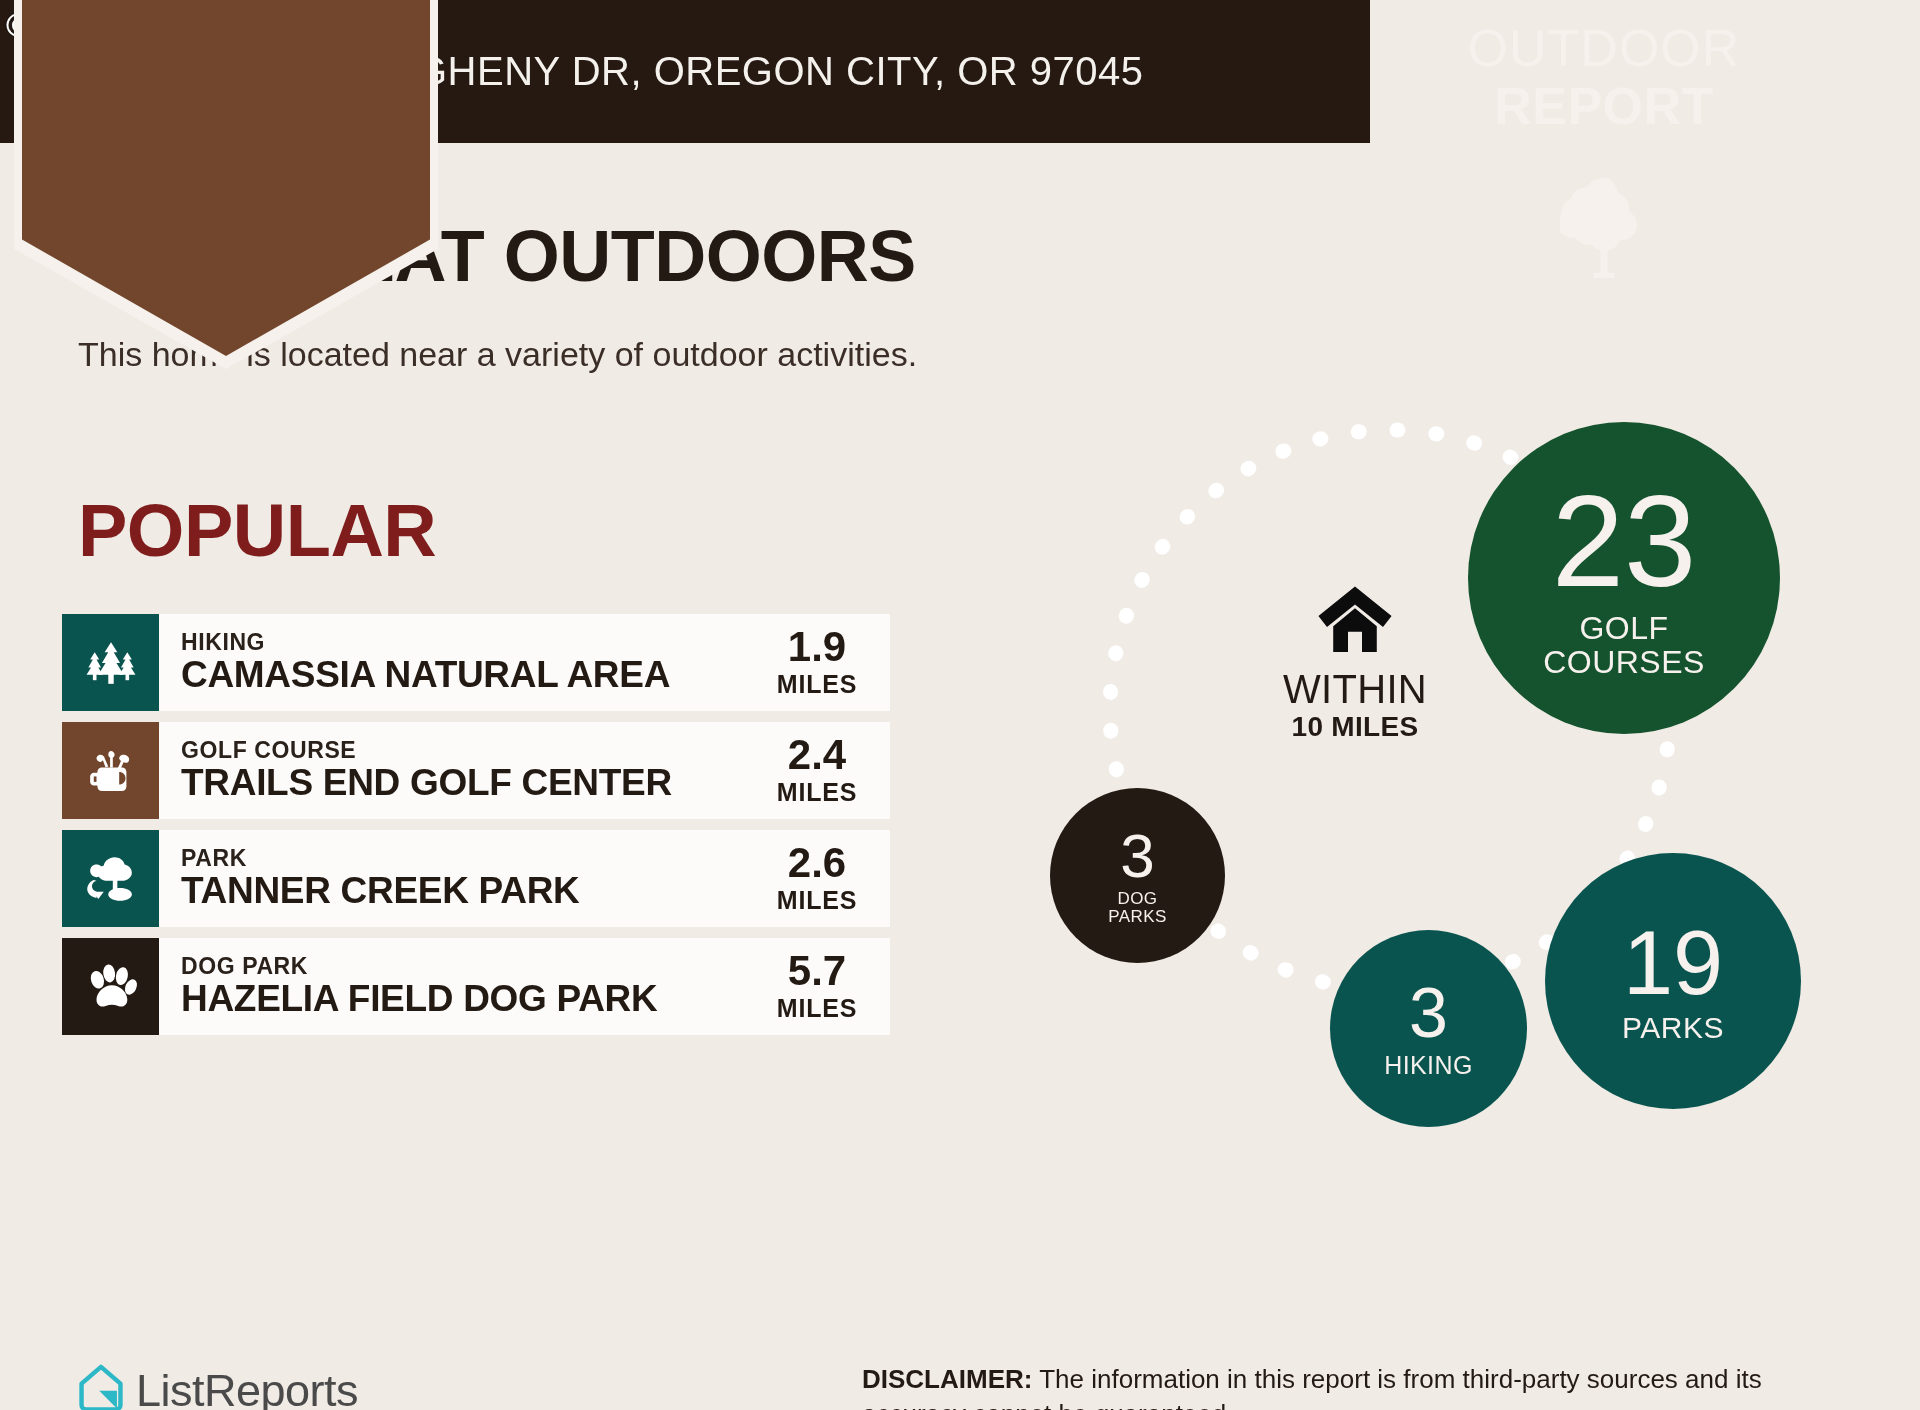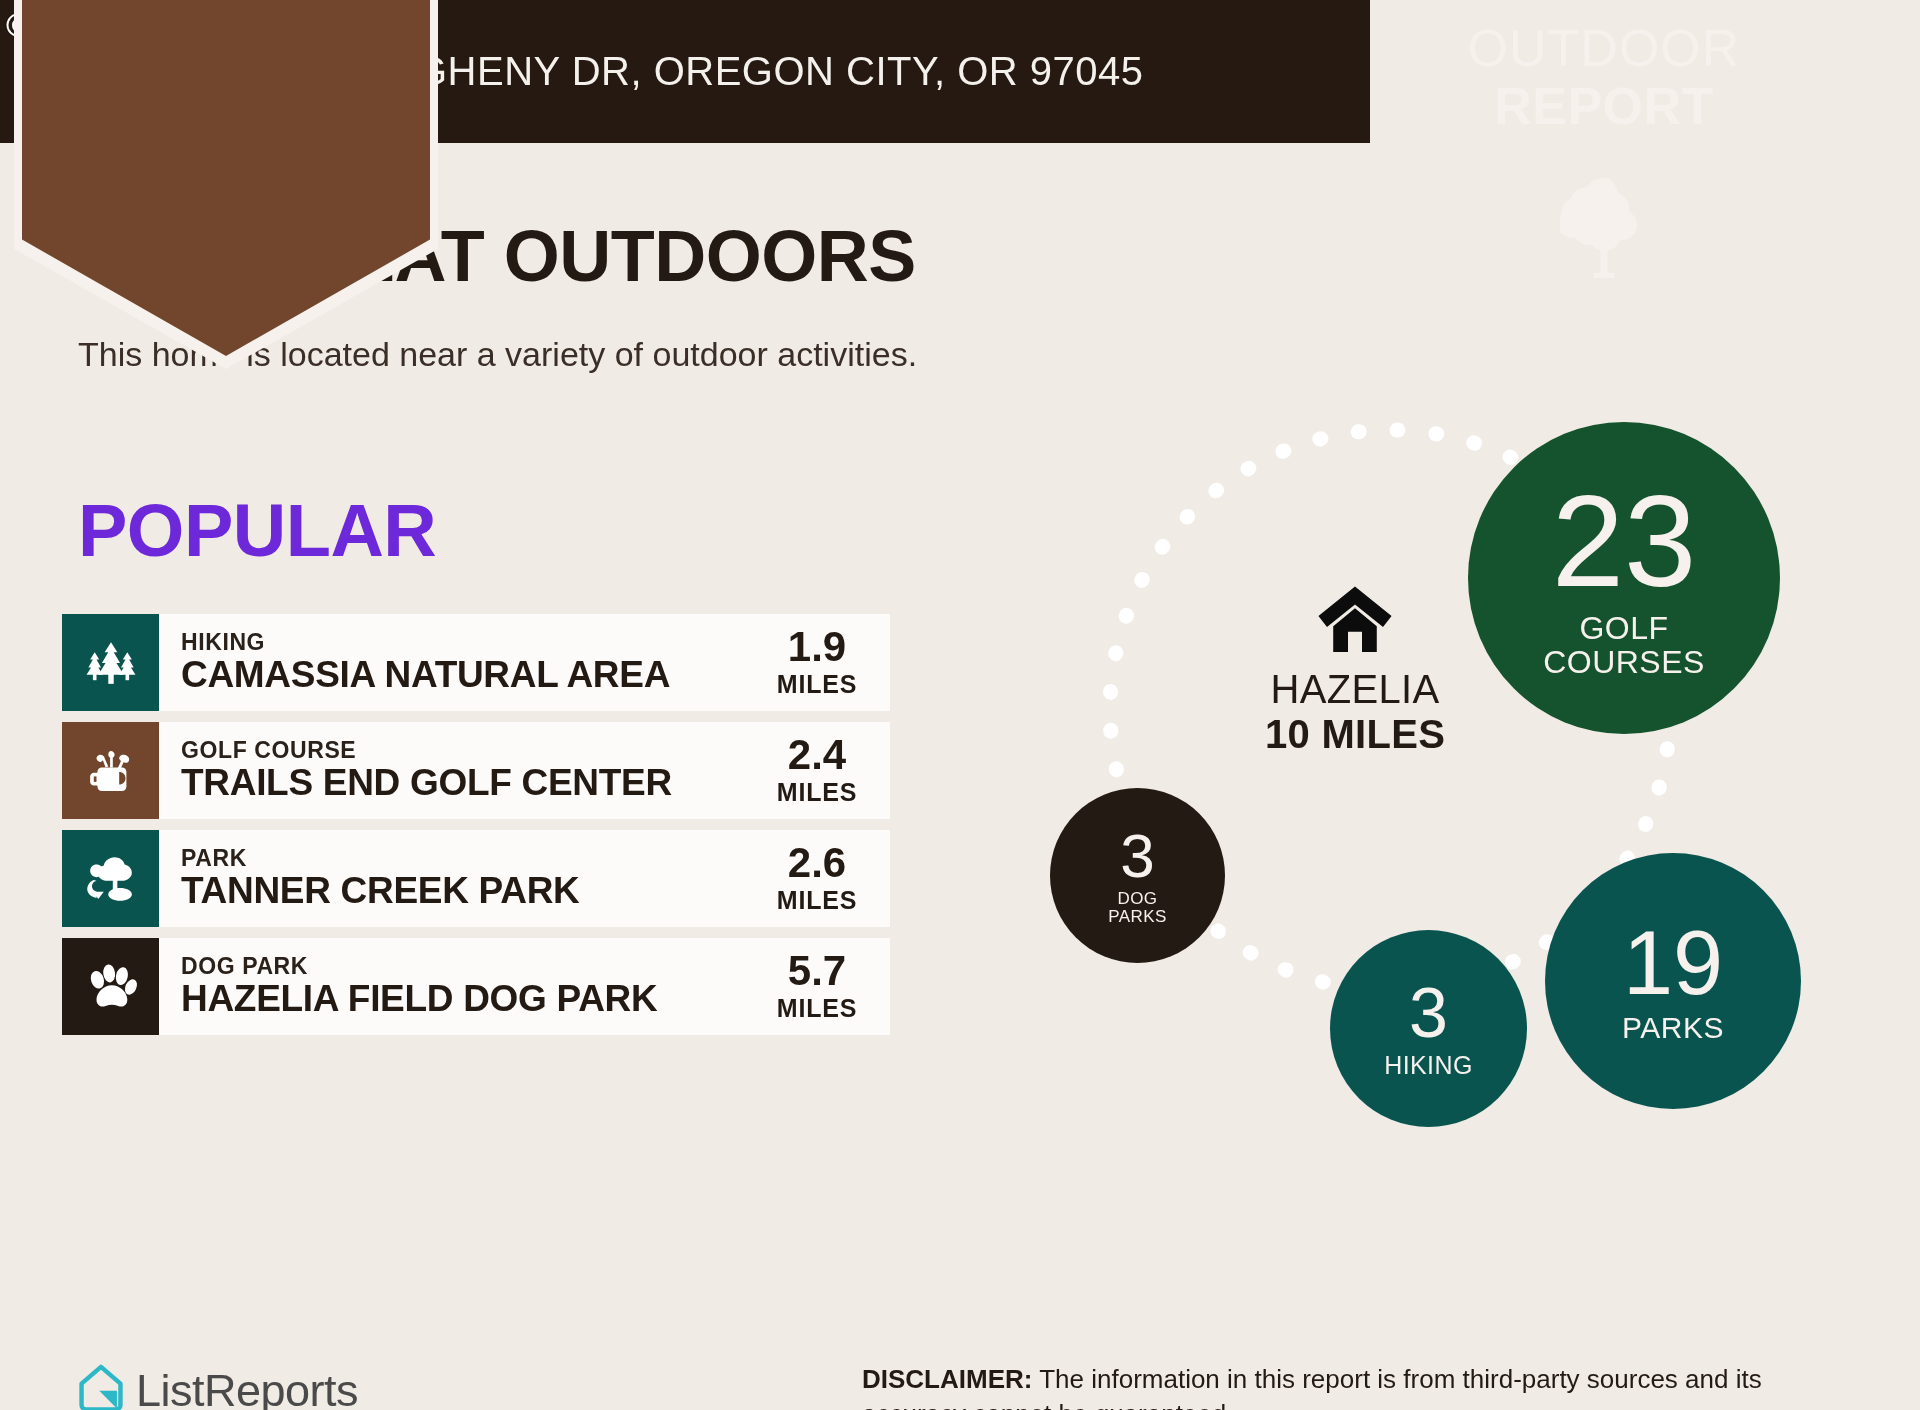--- a/index.html
+++ b/index.html
@@ -58,21 +58,21 @@
   .h1{
     position:absolute;left:78px;top:215px;
     font-size:72px;font-weight:bold;letter-spacing:-0.5px;color:#241A14;
   }
   .sub{
     position:absolute;left:78px;top:335px;
     font-size:34px;color:#3A2E27;
   }
   .h2{
     position:absolute;left:78px;top:488px;
-    font-size:74px;font-weight:bold;letter-spacing:-0.5px;color:#6d28d9;
+    font-size:74px;font-weight:bold;letter-spacing:-0.5px;color:#7f1d1d;
   }
 
   
   .list{position:absolute;left:62px;top:614px;width:828px;}
   .row{
     position:relative;height:97px;margin-bottom:11px;
     background:#FCFBFA;
     display:flex;align-items:stretch;overflow:hidden;
   }
   .tile{width:97px;min-width:97px;display:flex;align-items:center;justify-content:center;}
@@ -115,21 +115,21 @@
 
   .c-dogparks{left:30px;top:378px;width:175px;height:175px;background:#241A14;}
   .c-dogparks .num{font-size:62px;margin-bottom:3px;}
   .c-dogparks .lbl{font-size:17px;letter-spacing:0.4px;}
 
   .center-block{
     position:absolute;left:195px;top:175px;width:280px;text-align:center;color:#241A14;
   }
   .center-block .chouse{width:78px;height:70px;margin:0 auto 12px;display:block;}
   .center-block .cw{font-size:40px;letter-spacing:0.3px;line-height:1.1;}
-  .center-block .cm{font-size:40px;font-weight:bold;letter-spacing:0.3px;line-height:1.15;}
+  .center-block .cm{font-size:28px;font-weight:bold;letter-spacing:0.3px;line-height:1.15;}
 
   
   .logo{position:absolute;left:78px;top:1364px;display:flex;align-items:center;}
   .logo svg{width:46px;height:50px;margin-right:12px;}
   .logo .lt{font-size:45px;color:#4A4A4A;letter-spacing:-0.5px;}
   .disclaimer{
     position:absolute;left:862px;top:1362px;width:1010px;
     font-size:26px;line-height:1.35;color:#241A14;
   }
   .disclaimer b{font-weight:bold;}
@@ -286,21 +286,21 @@
     <span class="lbl">PARKS</span>
   </div>
 
   <div class="center-block">
     <span class="chouse">
       <svg viewBox="0 0 100 90" width="78" height="70" aria-hidden="true">
         <path d="M50 2 L97 40 L86 54 L50 25 L14 54 L3 40 Z" fill="#0C0C0C"></path>
         <path d="M50 30 L78 53 L78 86 L59 86 L59 60 L41 60 L41 86 L22 86 L22 53 Z" fill="#0C0C0C"></path>
       </svg>
     </span>
-    <div class="cw">HAZELIA</div>
+    <div class="cw">WITHIN</div>
     <div class="cm">10 MILES</div>
   </div>
 
 </div>
 
 <div class="logo">
   <span>
     <svg viewBox="0 0 52 56" aria-hidden="true">
       <path d="M26 3 L48 22 L48 46 a5 5 0 0 1 -5 5 L9 51 a5 5 0 0 1 -5 -5 L4 22 Z" fill="none" stroke="#2CB8C6" stroke-width="5" stroke-linejoin="round"></path>
       <path d="M24 30 L44 30 L44 50 Z" fill="#2CB8C6"></path>

